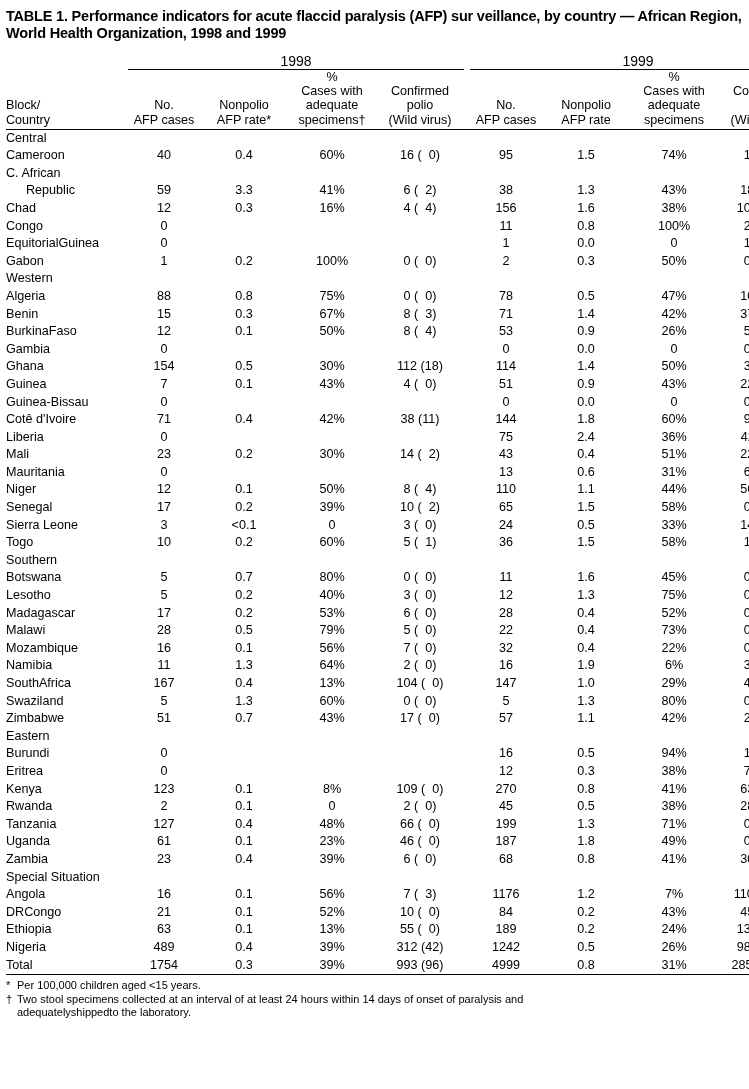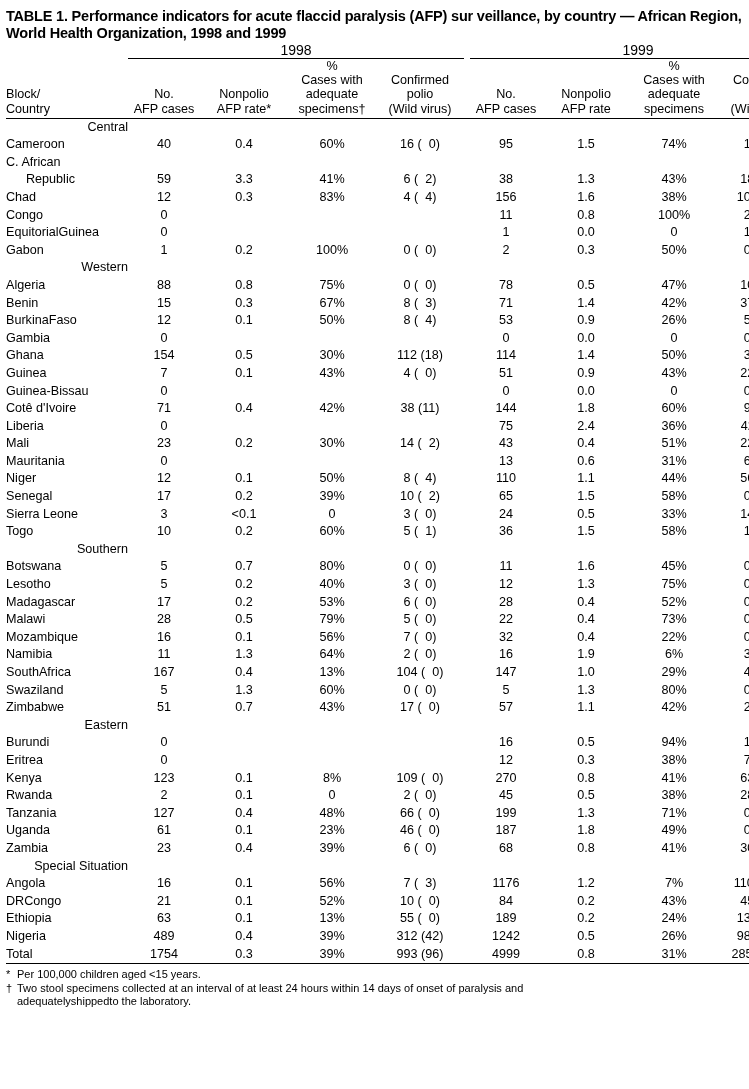--- a/index.html
+++ b/index.html
@@ -19,21 +19,21 @@
   .page {
     padding: 6px 6px 0 6px;
     box-sizing: border-box;
     width: 749px;
   }
   .title {
     font-weight: bold;
     font-size: 14.5px;
     line-height: 1.18;
     letter-spacing: -0.2px;
-    margin: 2px 0 0 0;
+    margin: 2px 0 11px 0;
   }
   table.main {
     border-collapse: collapse;
     width: 737px;
     table-layout: fixed;
     font-size: 12.6px;
   }
   table.main td, table.main th {
     padding: 0;
     vertical-align: bottom;
@@ -78,21 +78,21 @@
   tr.data td {
     height: 17.6px;
     line-height: 17.6px;
     font-size: 12.6px;
   }
   td.numcol {
     text-align: center;
   }
   .group {
     font-weight: bold;
-    text-align: right;
+    text-align: left;
     padding-left: 0px;
   }
   .country {
     padding-left: 9px;
     white-space: nowrap;
   }
   .country.indent2 {
     padding-left: 20px;
   }
   .total td {
@@ -250,21 +250,21 @@
           <td></td>
           <td class="numcol">38</td>
           <td class="numcol">1.3</td>
           <td class="numcol">43%</td>
           <td class="conf">18 (   1)</td>
         </tr>
         <tr class="data">
           <td class="country">Chad</td>
           <td class="numcol">12</td>
           <td class="numcol">0.3</td>
-          <td class="numcol">83%</td>
+          <td class="numcol">16%</td>
           <td class="conf">4 (  4)</td>
           <td></td>
           <td class="numcol">156</td>
           <td class="numcol">1.6</td>
           <td class="numcol">38%</td>
           <td class="conf">109 ( 35)</td>
         </tr>
         <tr class="data">
           <td class="country">Congo</td>
           <td class="numcol">0</td>

